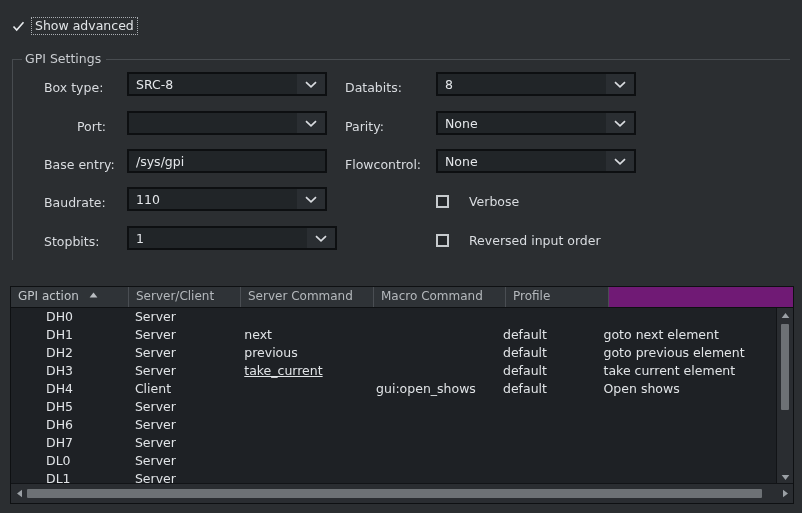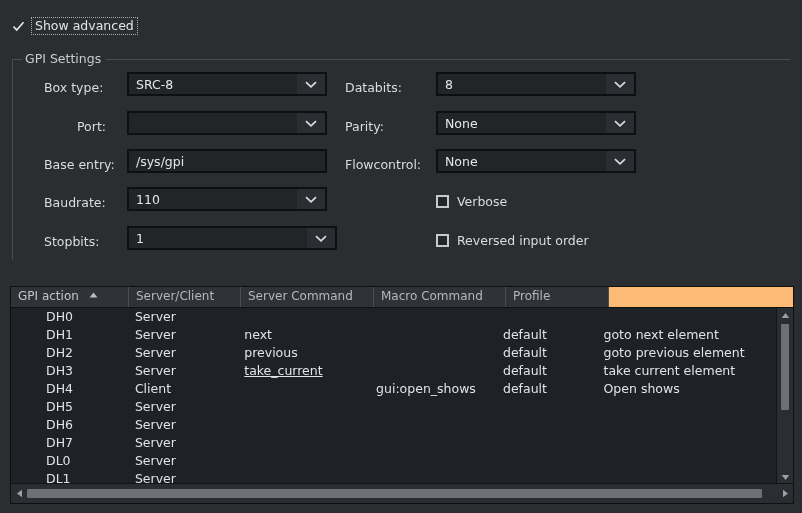--- a/index.html
+++ b/index.html
@@ -103,21 +103,21 @@
     justify-content: center;
     flex: 0 0 auto;
   }
   .combo .arrow-box svg { display: block; }
 
   
   .opt-row {
     position: absolute;
     display: flex;
     align-items: center;
-    gap: 8px;
+    gap: 20px;
   }
   .box-uncheck {
     width: 13px;
     height: 13px;
     box-sizing: border-box;
     border: 2px solid #c6cacd;
     background: #232629;
     flex: 0 0 auto;
   }
   .opt-row .opt-label {
@@ -137,21 +137,21 @@
     border: 1px solid #0e1012;
     background: #1e2125;
     overflow: hidden;
   }
   #table-header {
     position: absolute;
     left: 0;
     top: 0;
     width: 784px;
     height: 20px;
-    background: #fdba74;
+    background: #701a75;
     display: flex;
     border-bottom: 1px solid #0e1012;
   }
   #table-header .hcell {
     box-sizing: border-box;
     height: 20px;
     line-height: 19px;
     padding-left: 7px;
     font-size: 12px;
     color: #b4b8bc;

